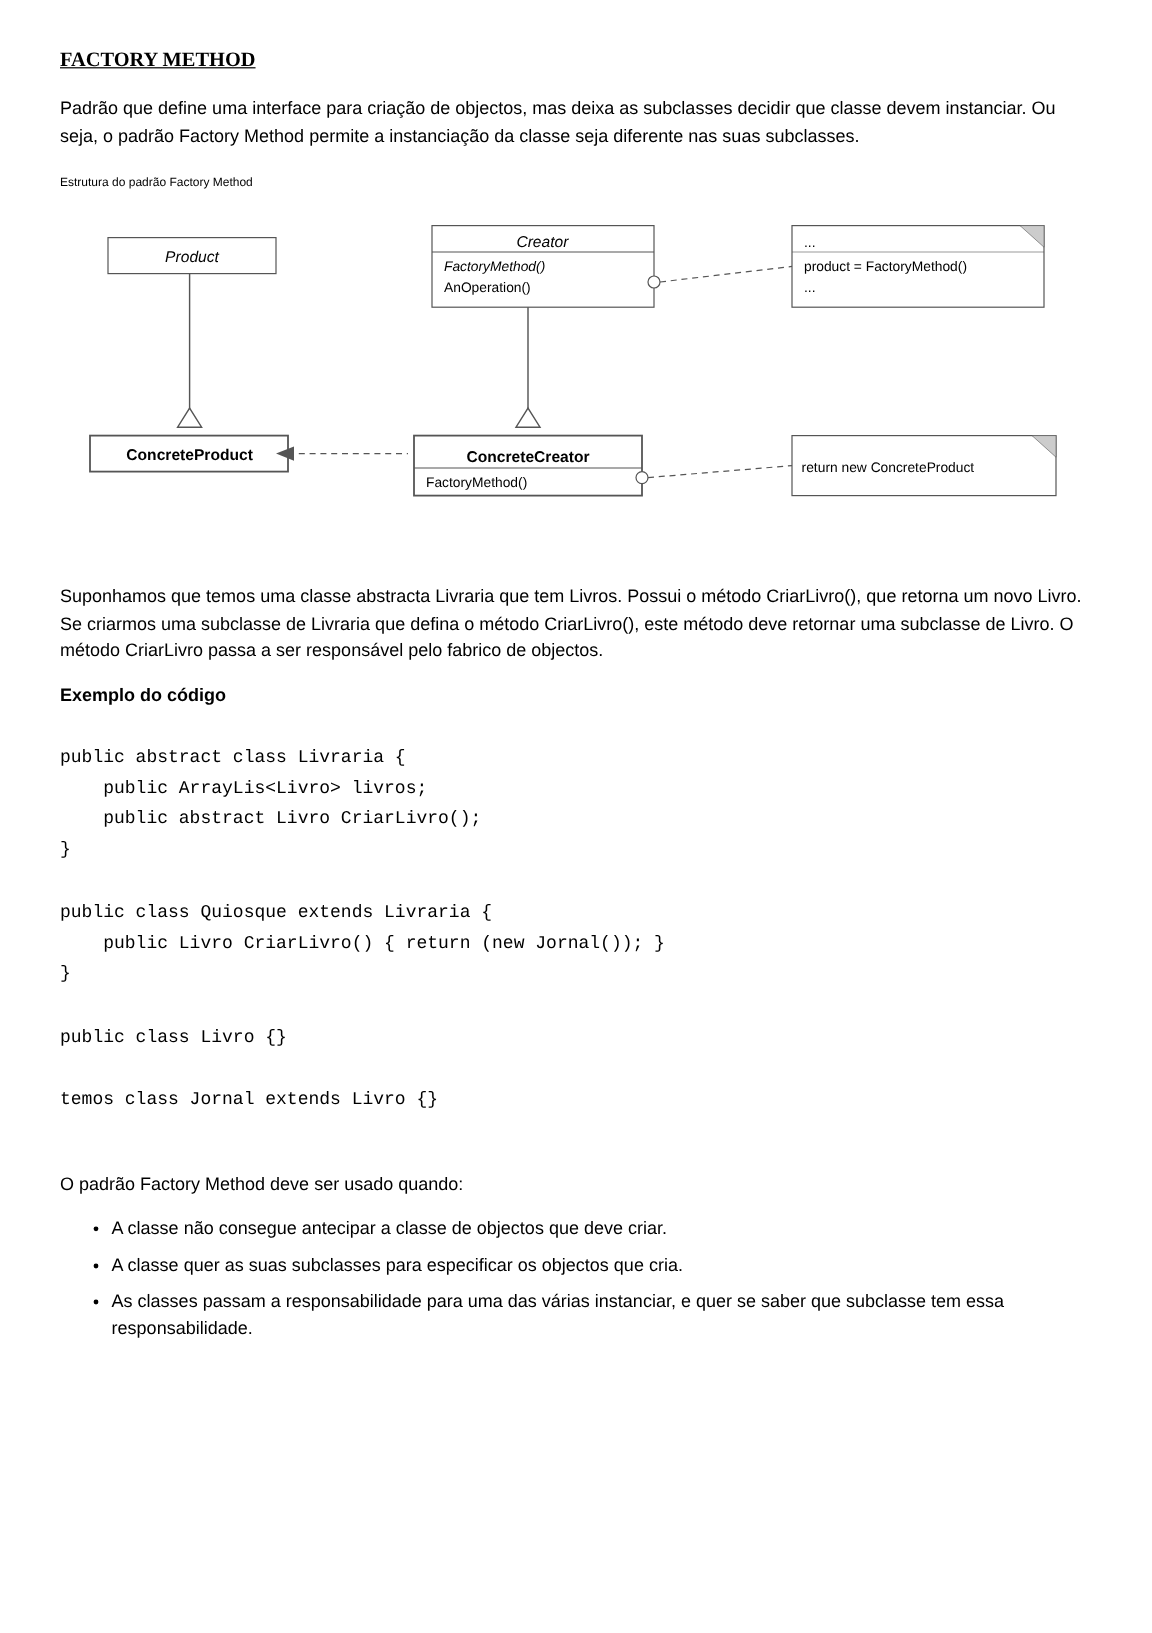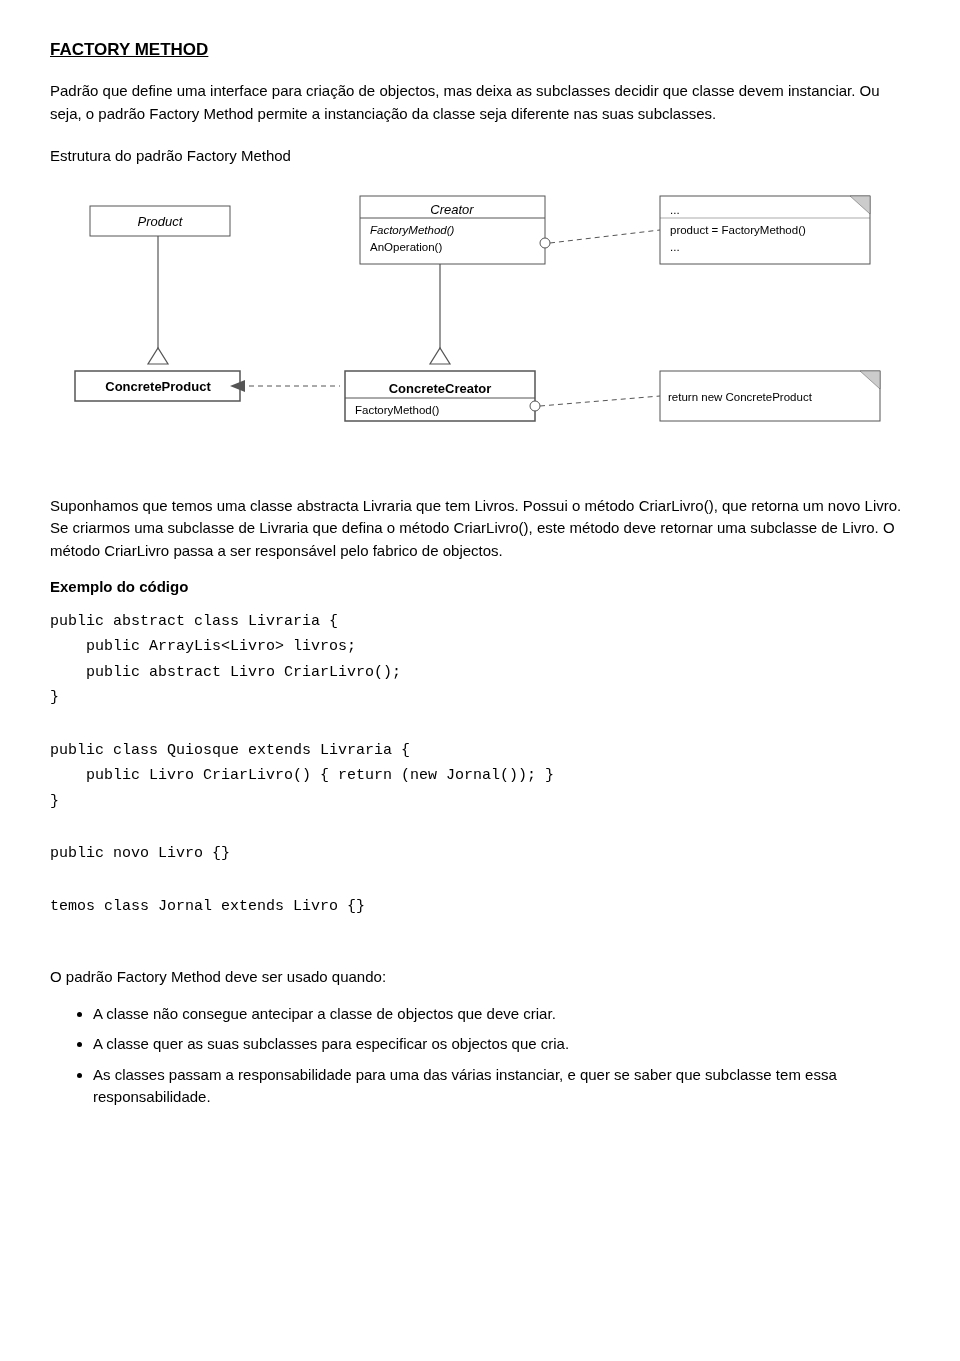--- a/index.html
+++ b/index.html
@@ -9,41 +9,42 @@
       font-size: 15px;
       color: #000;
       padding: 40px 50px;
       max-width: 960px;
     }
     h1 {
       font-size: 17px;
       font-weight: bold;
       text-decoration: underline;
       margin-bottom: 18px;
+      font-family: Liberation Serif, serif;
     }
     p {
       margin-bottom: 14px;
       line-height: 1.5;
       margin-top: 20px;
     }
     .section-title {
-      font-size: 15px;
+      font-size: 10px;
       font-weight: normal;
       margin-bottom: 18px;
     }
     .code-block {
       font-family: 'Courier New', Courier, monospace;
       font-size: 15px;
       line-height: 1.7;
       margin-bottom: 10px;
       white-space: pre;
     }
     .example-title {
       font-weight: bold;
-      margin-bottom: 10px;
+      margin-bottom: 28px;
       margin-top: 10px;
     }
     ul {
       margin-left: 43px;
       margin-top: 6px;
     }
     ul li {
       margin-bottom: 8px;
       line-height: 1.5;
     }
@@ -120,21 +121,21 @@
 
 <div class="code-block">public abstract class Livraria {
     public ArrayLis&lt;Livro&gt; livros;
     public abstract Livro CriarLivro();
 }</div>
 <br>
 <div class="code-block">public class Quiosque extends Livraria {
     public Livro CriarLivro() { return (new Jornal()); }
 }</div>
 <br>
-<div class="code-block">public novo Livro {}</div>
+<div class="code-block">public class Livro {}</div>
 <br>
 <div class="code-block">temos class Jornal extends Livro {}</div>
 <br>
 
 <p>O padrão Factory Method deve ser usado quando:</p>
 
 <ul>
   <li>A classe não consegue antecipar a classe de objectos que deve criar.</li>
   <li>A classe quer as suas subclasses para especificar os objectos que cria.</li>
   <li>As classes passam a responsabilidade para uma das várias instanciar, e quer se saber que subclasse tem essa responsabilidade.</li>

